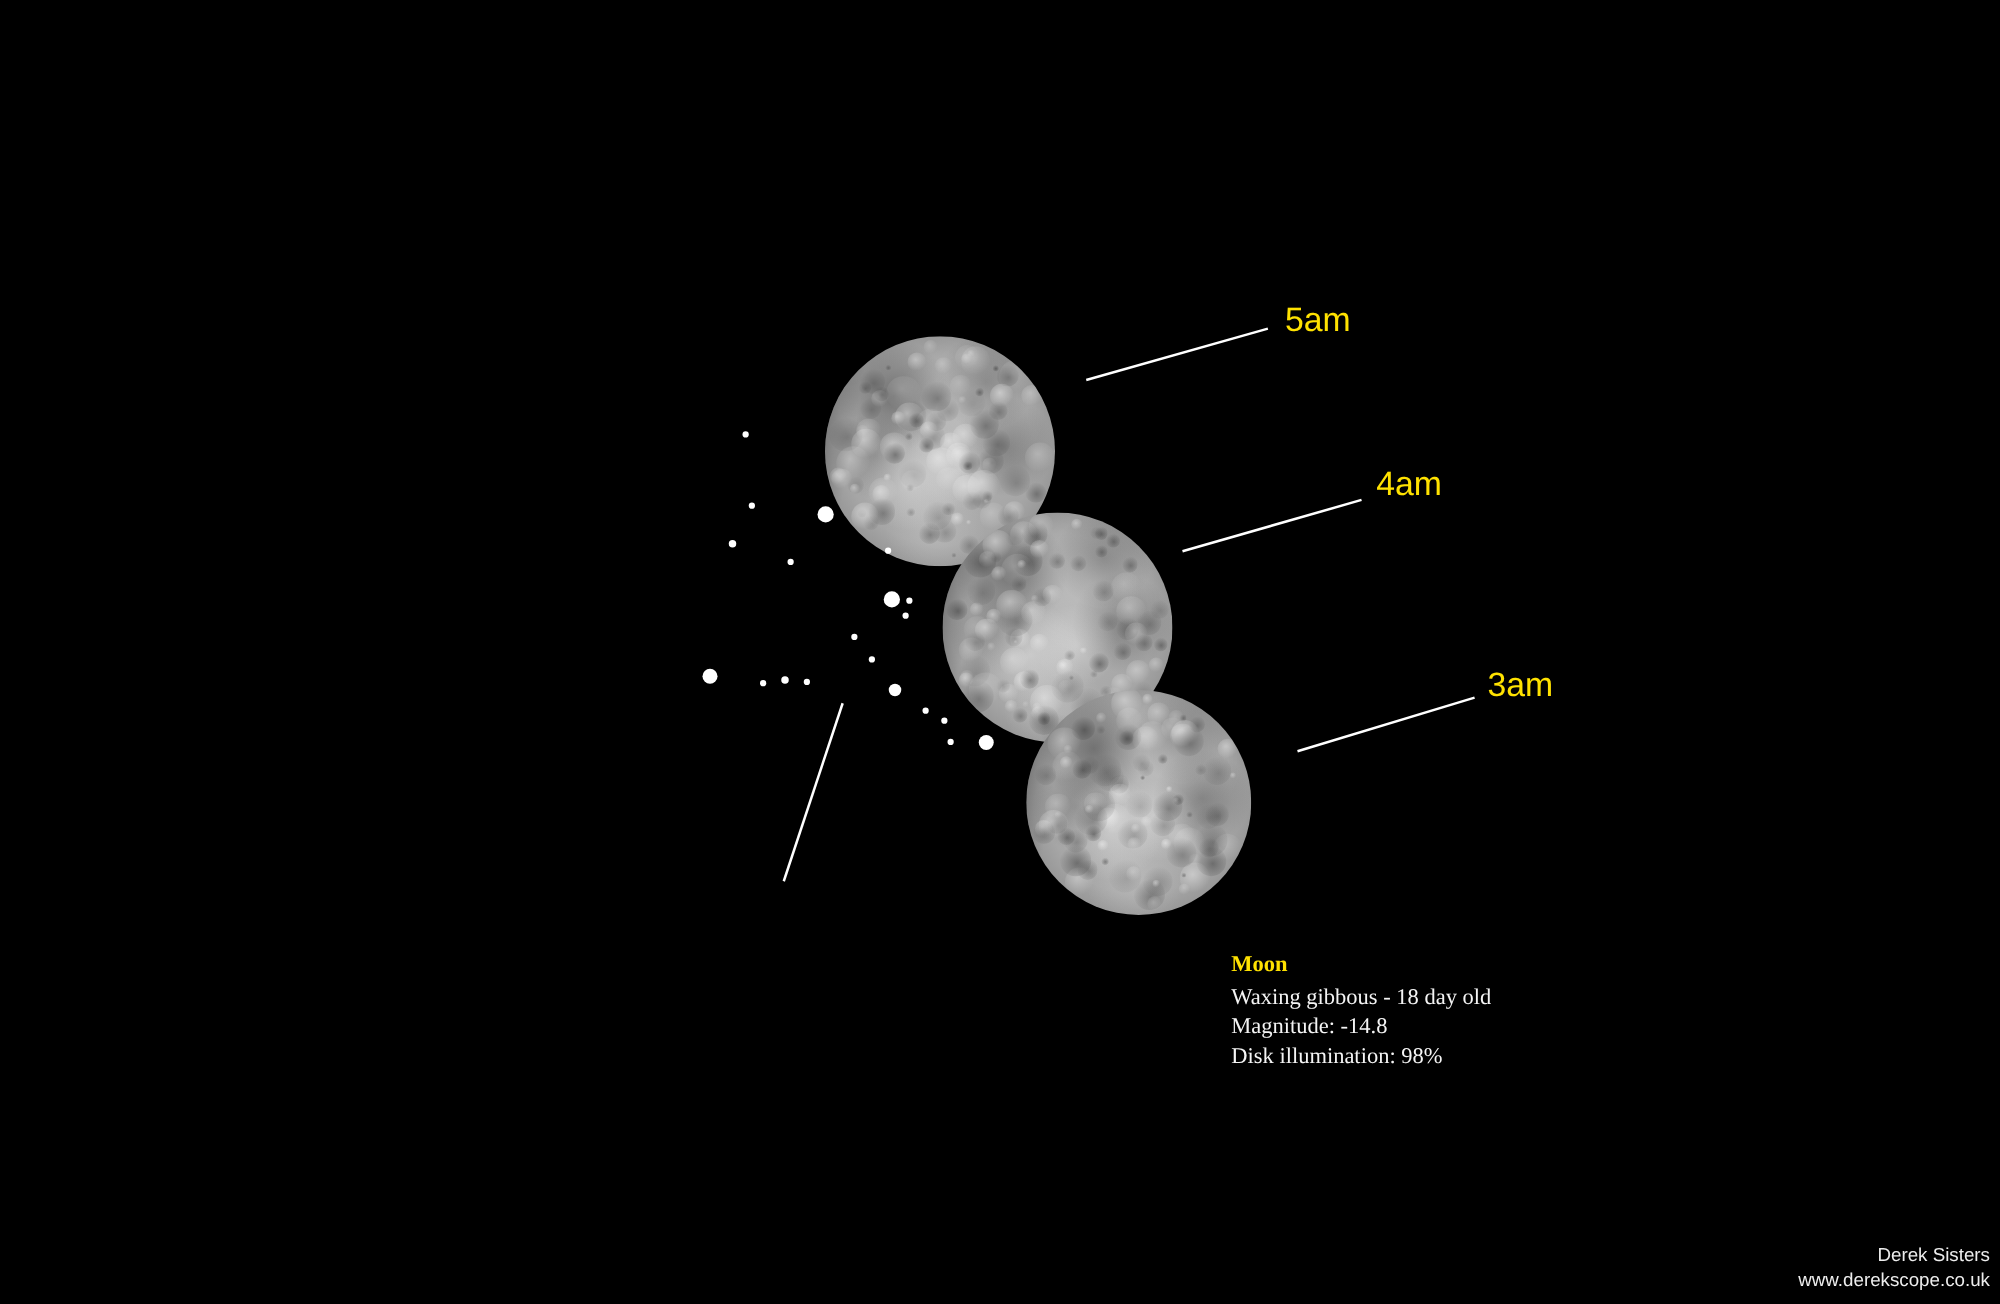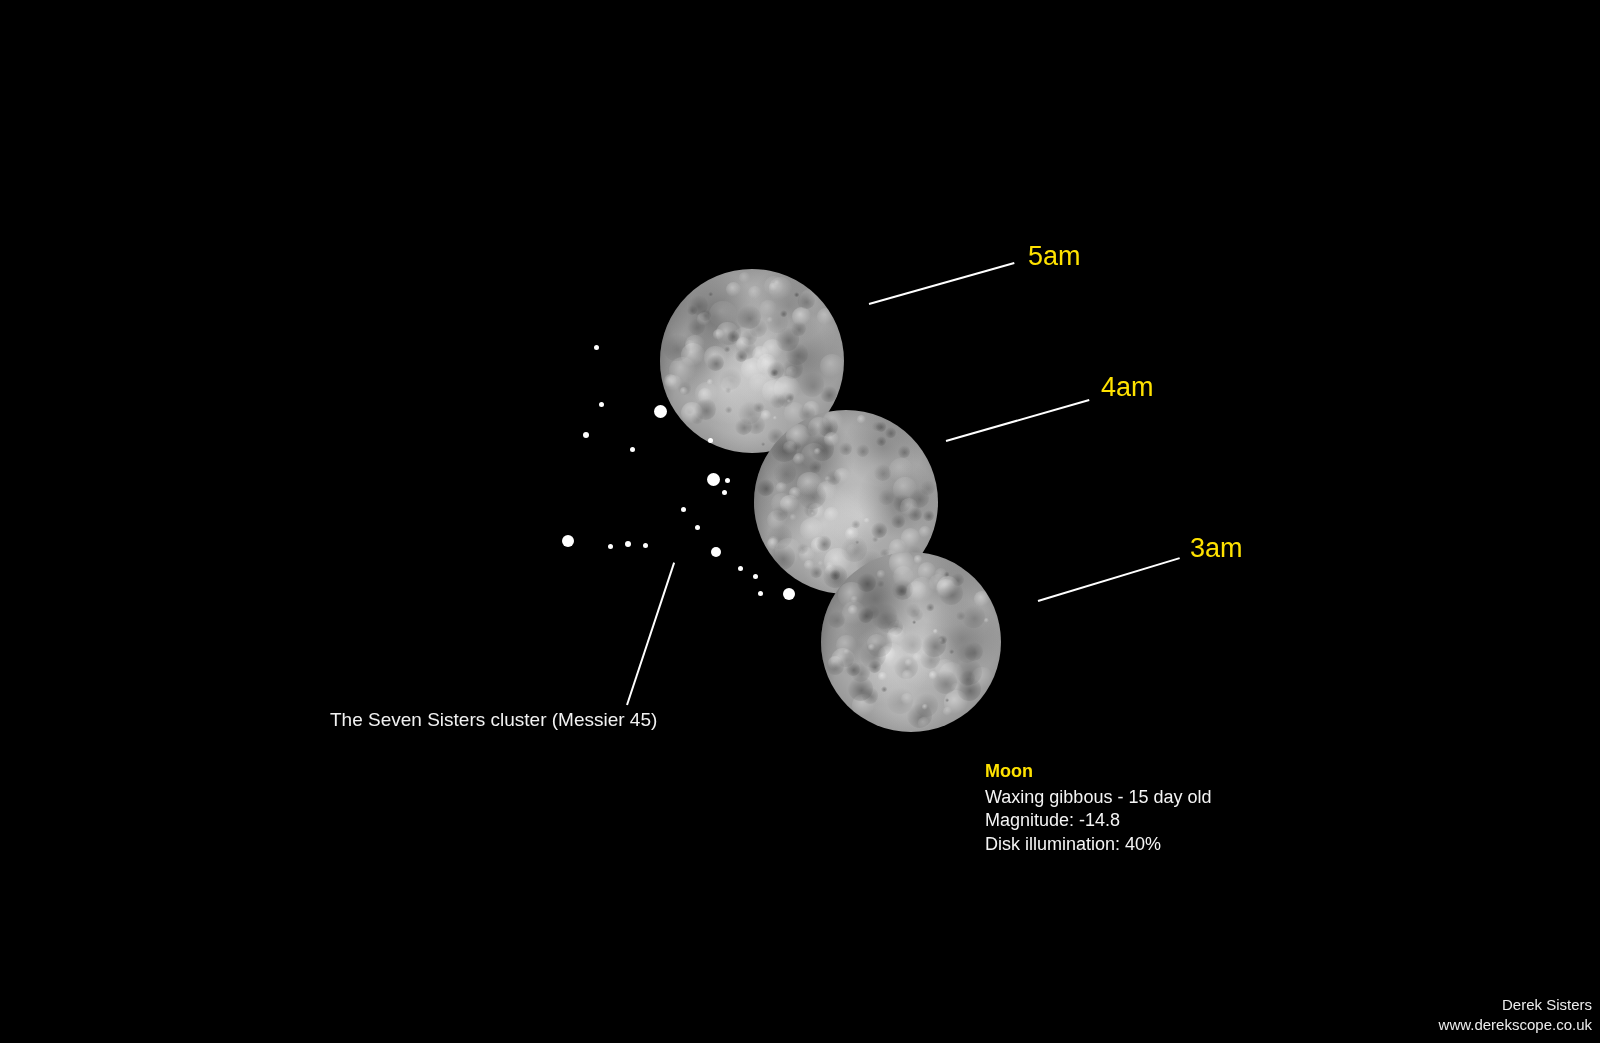--- a/index.html
+++ b/index.html
@@ -108,20 +108,21 @@
     color: #f2f2f2;
     white-space: nowrap;
   }
 
   
   #info-panel {
     position: absolute;
     left: 985px;
     top: 760px;
     color: #ffffff;
+    font-family: Liberation Serif, serif;
   }
   #info-title {
     font-size: 18px;
     font-weight: bold;
     color: #ffe200;
     margin: 0 0 3px 0;
     line-height: 1.25;
   }
   .info-line {
     font-size: 18px;
@@ -447,28 +448,27 @@
       <div class="star" style="left: 752.5px; top: 573.5px; width: 5px; height: 5px; z-index: 30;"></div>
       <div class="star" style="left: 757.5px; top: 590.5px; width: 5px; height: 5px; z-index: 30;"></div>
       <div class="star" style="left: 783px; top: 588px; width: 12px; height: 12px; z-index: 30;"></div>
       <div class="leader" style="left: 869px; top: 303px; width: 150.685px; transform: rotate(-15.7887deg); z-index: 40;"></div>
       <div class="leader" style="left: 946px; top: 440px; width: 148.762px; transform: rotate(-15.9983deg); z-index: 40;"></div>
       <div class="leader" style="left: 1038px; top: 600px; width: 148.368px; transform: rotate(-16.8472deg); z-index: 40;"></div>
       <div class="leader" style="left: 627px; top: 704px; width: 149.576px; transform: rotate(-71.6862deg); z-index: 40;"></div>
       <div class="time-label" style="left: 1028px; top: 241px; color: rgb(255, 226, 0); z-index: 50;">5am</div>
       <div class="time-label" style="left: 1101px; top: 372px; color: rgb(255, 226, 0); z-index: 50;">4am</div>
       <div class="time-label" style="left: 1190px; top: 533px; color: rgb(255, 226, 0); z-index: 50;">3am</div>
-      <div id="cluster-caption" style="left: 330px; top: 709px; color: rgb(242, 242, 242); z-index: 50;">The Seven Sisters cluster (Messier 45)</div>
     </div>
 
   <div id="info-panel">
     <div id="info-title">Moon</div>
-    <div class="info-line">Waxing gibbous - 15 day old</div>
+    <div class="info-line">Waxing gibbous - 18 day old</div>
     <div class="info-line">Magnitude:  -14.8</div>
-    <div class="info-line">Disk illumination: 40%</div>
+    <div class="info-line">Disk illumination: 98%</div>
   </div>
 
   <div id="credits">
     <div class="credit-line">Derek Sisters</div>
     <div class="credit-line">www.derekscope.co.uk</div>
   </div>
 
 </div>
 
 </body></html>

